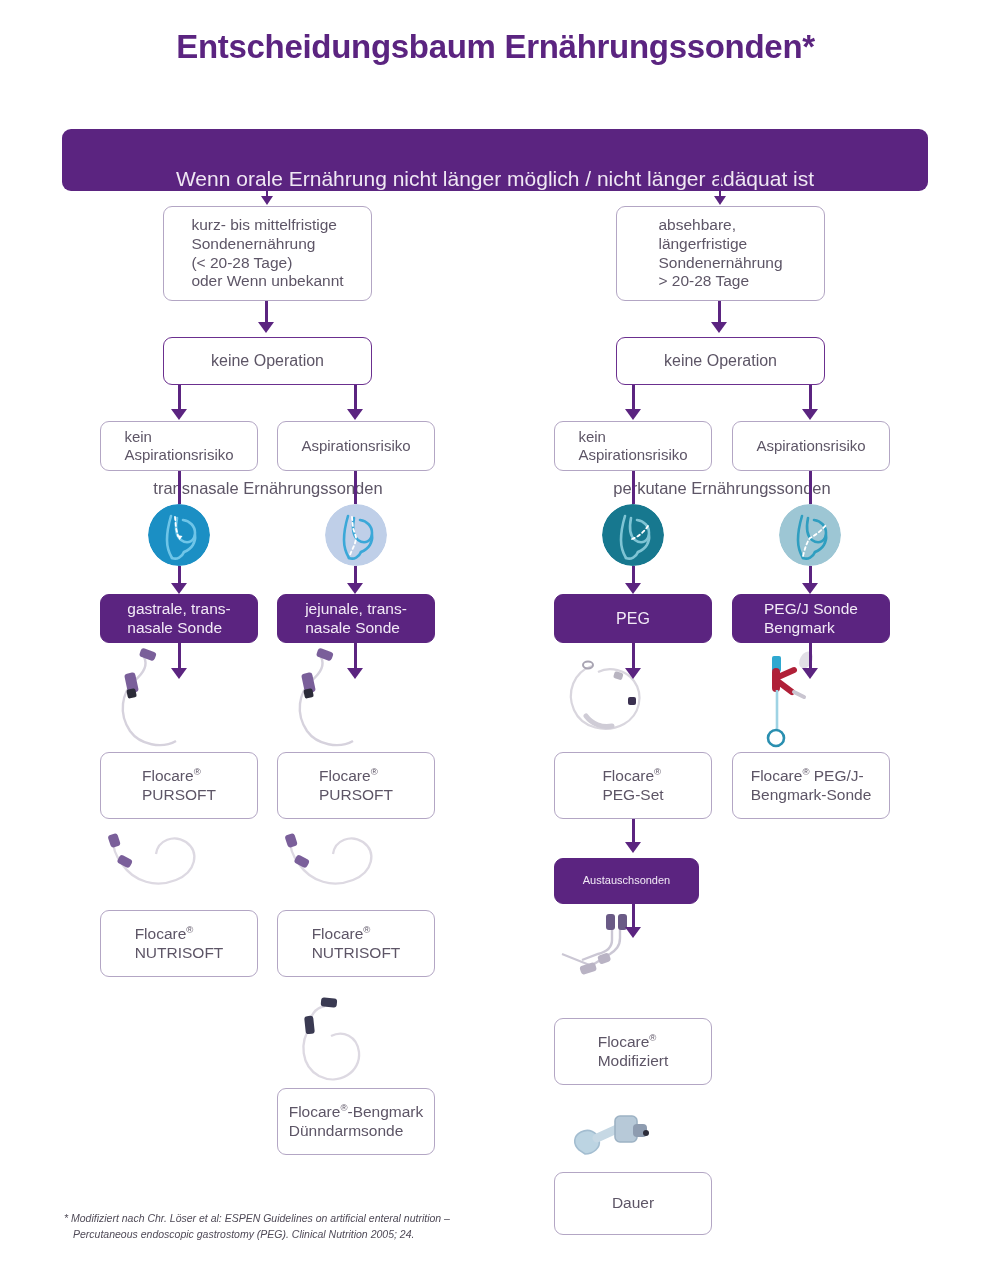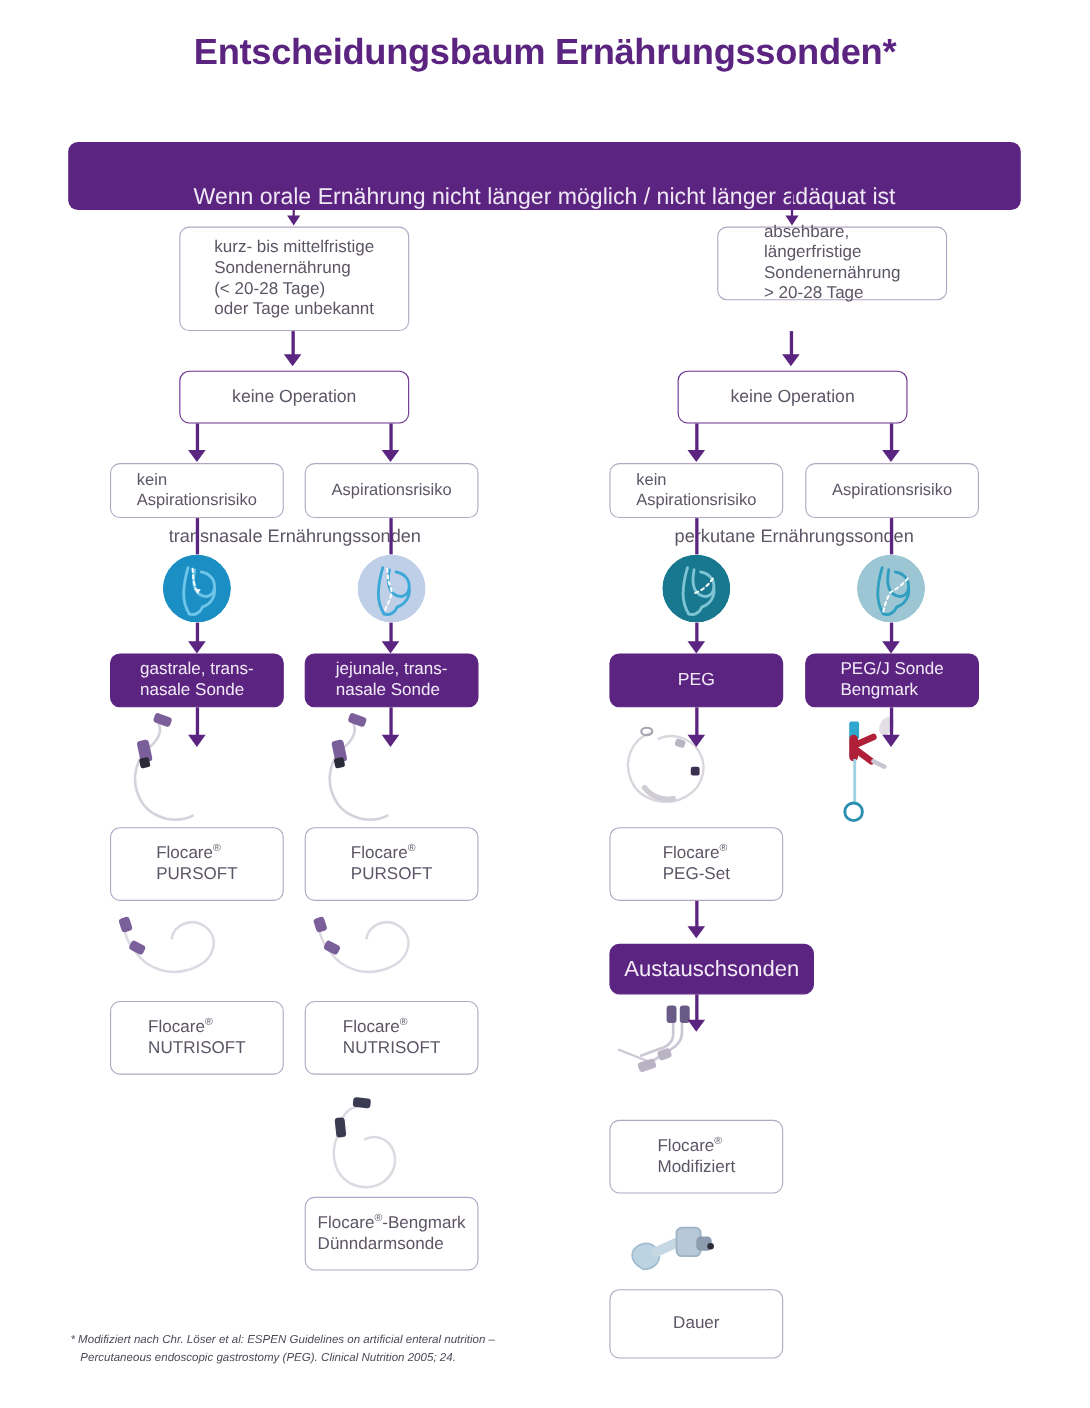--- a/index.html
+++ b/index.html
@@ -166,21 +166,21 @@
   <div class="conn-thin" style="left:266px; top:175px; height:24px;"></div>
   <div class="arrowhead small" style="left:261px; top:196px;"></div>
   <div class="conn-thin" style="left:719px; top:175px; height:24px;"></div>
   <div class="arrowhead small" style="left:714px; top:196px;"></div>
 
   <div class="box box-outline" style="left:163px; top:206px; width:209px; height:95px; font-size:15.5px;">
     <div class="lines">
       <div>kurz- bis mittelfristige</div>
       <div>Sondenernährung</div>
       <div>(&lt; 20-28 Tage)</div>
-      <div>oder Tage unbekannt</div>
+      <div>oder Wenn unbekannt</div>
     </div>
   </div>
 
   <div class="conn" style="left:265px; top:301px; height:25px;"></div>
   <div class="arrowhead" style="left:258px; top:322px;"></div>
 
   <div class="box box-outline-strong" style="left:163px; top:337px; width:209px; height:48px; font-size:16px;">
     <span>keine Operation</span>
   </div>
 
@@ -332,21 +332,21 @@
 
   <div class="box box-outline" style="left:277px; top:1088px; width:158px; height:67px; font-size:15.5px;">
     <div class="lines">
       <div>
         <span>Flocare</span><sup class="reg">®</sup><span>-Bengmark</span>
       </div>
       <div>Dünndarmsonde</div>
     </div>
   </div>
 
-  <div class="box box-outline" style="left:616px; top:206px; width:209px; height:67px; font-size:15.5px;margin-left:36px;">
+  <div class="box box-outline" style="left:616px; top:206px; width:209px; height:95px; font-size:15.5px;">
     <div class="lines">
       <div>absehbare,</div>
       <div>längerfristige</div>
       <div>Sondenernährung</div>
       <div>&gt; 20-28 Tage</div>
     </div>
   </div>
 
   <div class="conn" style="left:718px; top:301px; height:25px;"></div>
   <div class="arrowhead" style="left:711px; top:322px;"></div>
@@ -444,25 +444,33 @@
 
   <div class="box box-outline" style="left:554px; top:752px; width:158px; height:67px; font-size:15.5px;">
     <div class="lines">
       <div>
         <span>Flocare</span><sup class="reg">®</sup>
       </div>
       <div>PEG-Set</div>
     </div>
   </div>
 
+  <div class="box box-outline" style="left:732px; top:752px; width:158px; height:67px; font-size:15.5px;">
+    <div class="lines">
+      <div>
+        <span>Flocare</span><sup class="reg">®</sup><span> PEG/J-</span>
+      </div>
+      <div>Bengmark-Sonde</div>
+    </div>
+  </div>
 
   <div class="conn" style="left:632px; top:819px; height:26px;"></div>
   <div class="arrowhead" style="left:625px; top:842px;"></div>
 
-  <div class="box box-filled" style="left:554px; top:858px; width:186px; height:46px; font-size:20px;">
+  <div class="box box-filled" style="left:554px; top:858px; width:145px; height:46px; font-size:11px;">
     <div class="lines">
       <div>Austauschsonden</div>
     </div>
   </div>
 
   <div class="product-img" style="left:558px; top:910px;">
     <svg width="120" height="80" viewBox="0 0 120 80">
       <path d="M54 14 L54 30 C54 38 48 42 40 44 L24 50" fill="none" stroke="#cbc7d4" stroke-width="2.4"></path>
       <path d="M62 12 L62 28 C62 36 58 40 52 44 L36 54" fill="none" stroke="#cbc7d4" stroke-width="2.4"></path>
       <path d="M4 44 L34 56" stroke="#cbc7d4" stroke-width="2"></path>

